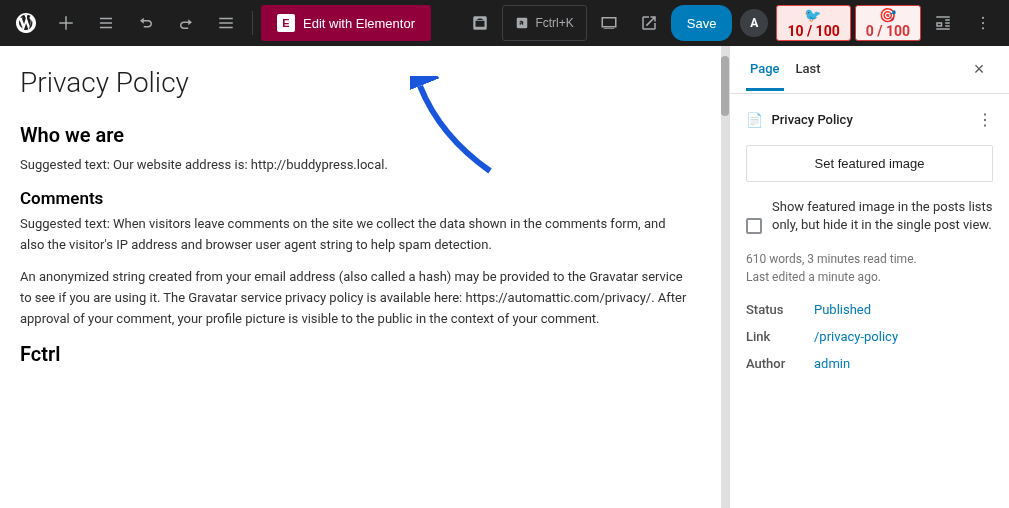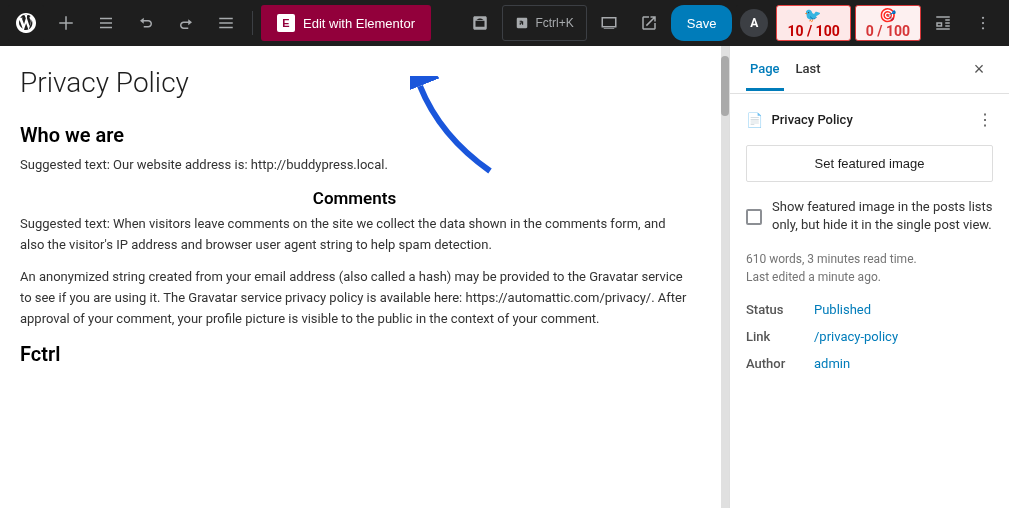--- a/index.html
+++ b/index.html
@@ -58,21 +58,21 @@
     .score-badge-value { font-size: 14px; font-weight: 700; }
 
     
     .main-layout { display: flex; height: calc(508px - 46px); }
 
     
     .content-area { flex: 1; background: white; overflow-y: auto; position: relative; }
     .content-inner { padding: 20px 40px 20px 20px; }
     .post-title { font-size: 28px; font-weight: 300; color: #1e1e1e; margin-bottom: 24px; outline: none; }
     .content-body h2 { font-size: 20px; font-weight: 600; margin-bottom: 8px; }
-    .content-body h3 { font-size: 17px; font-weight: 600; margin-bottom: 6px; text-align: center; }
+    .content-body h3 { font-size: 17px; font-weight: 600; margin-bottom: 6px; }
     .suggested-text { color: #007cba; font-size: 13px; margin-bottom: 16px; }
     .suggested-text span { color: #333; }
     .content-body p { font-size: 13px; line-height: 1.6; color: #333; margin-bottom: 12px; }
 
     
     .scrollbar-track {
       width: 8px; background: #e0e0e0; position: absolute; right: 0; top: 0; bottom: 0;
     }
     .scrollbar-thumb { width: 8px; height: 60px; background: #aaa; border-radius: 4px; position: absolute; top: 10px; }
 
@@ -108,21 +108,21 @@
 
     
     .featured-image-btn {
       display: block; width: 100%; padding: 10px; border: 1px solid #ddd;
       background: white; text-align: center; font-size: 13px; color: #1e1e1e;
       cursor: pointer; border-radius: 2px; margin-bottom: 16px;
     }
 
     
     .checkbox-row {
-      display: flex; align-items: center; gap: 10px; margin-bottom: 16px;
+      display: flex; align-items: flex-end; gap: 10px; margin-bottom: 16px;
     }
     .checkbox-box {
       width: 16px; height: 16px; border: 2px solid #8c8f94; border-radius: 2px;
       margin-top: 1px; flex-shrink: 0; background: white;
     }
     .checkbox-label { font-size: 13px; color: #333; line-height: 1.4; }
 
     
     .meta-info { font-size: 12px; color: #757575; margin-bottom: 16px; line-height: 1.5; }
 

